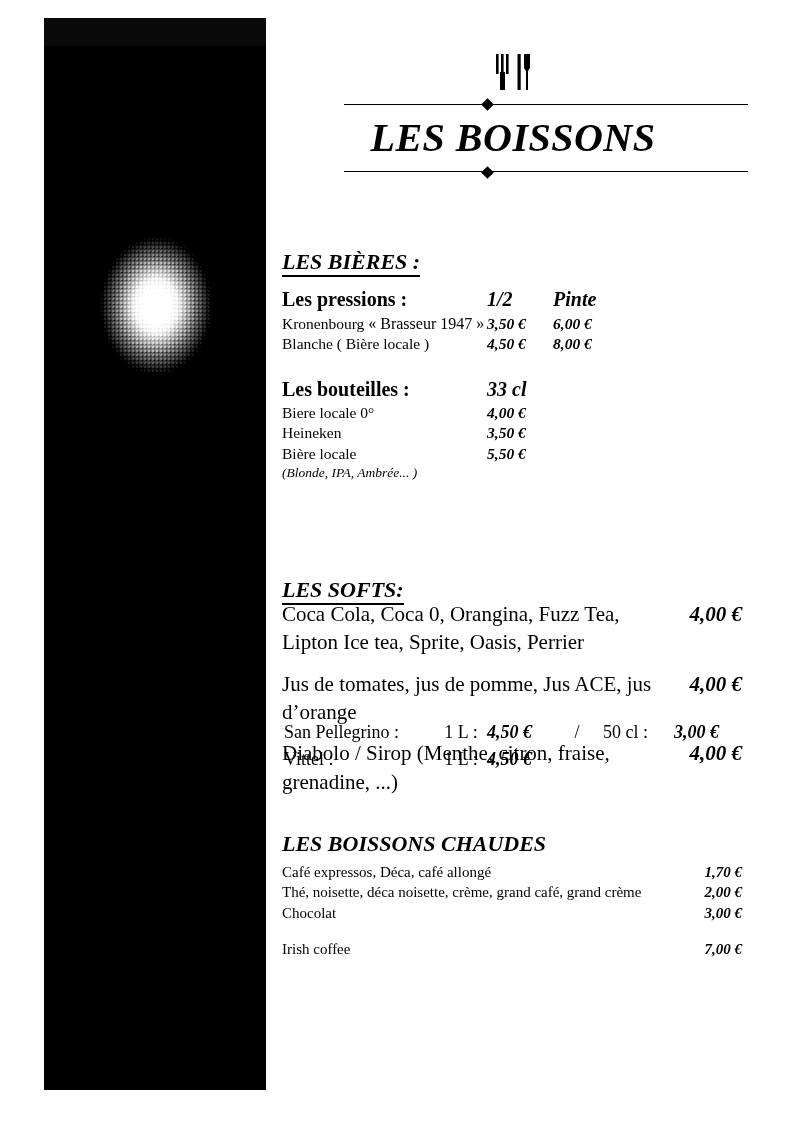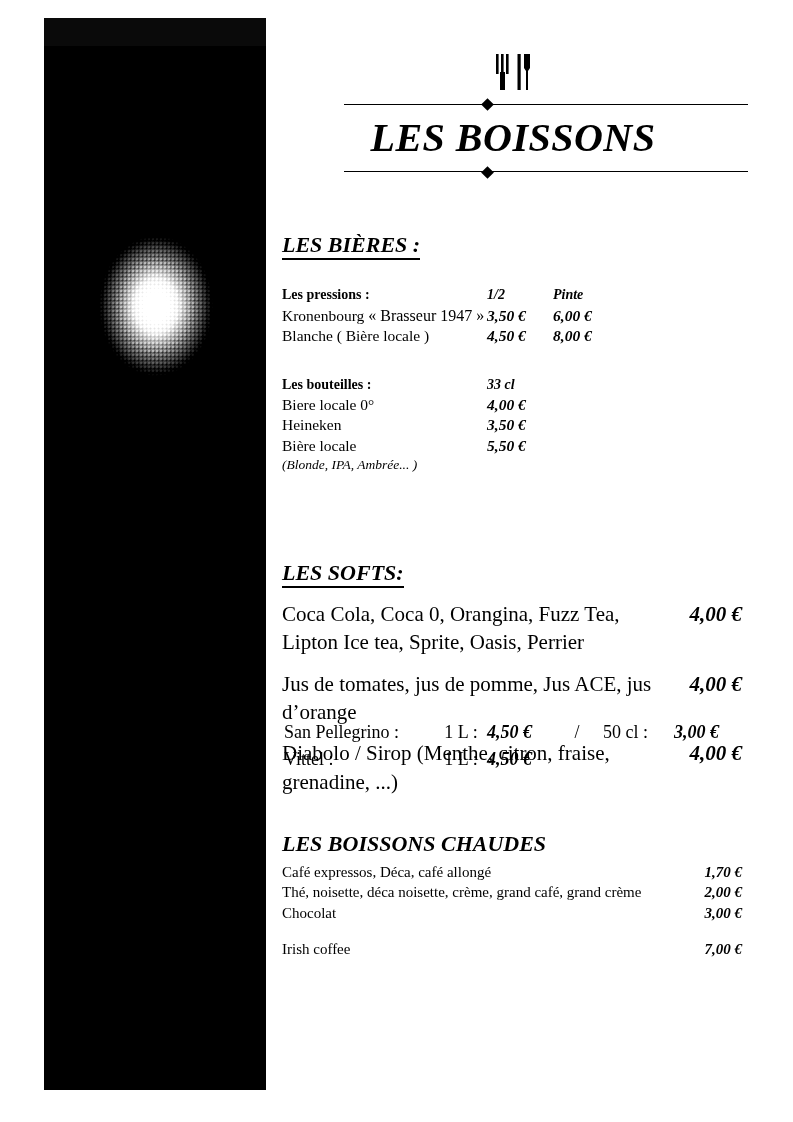--- a/index.html
+++ b/index.html
@@ -121,41 +121,42 @@
     font-weight: bold;
     font-style: italic;
     margin: 0;
     padding: 0;
     display: inline-block;
     line-height: 1.15;
   }
   h2.section.underlined {
     border-bottom: 2px solid #000;
     padding-bottom: 1px;
+    margin-top: 17px;
   }
 
   .sec-bieres { position: absolute; left: 4px; top: 232px; }
   .sec-softs  { position: absolute; left: 4px; top: 560px; }
   .sec-chaudes{ position: absolute; left: 4px; top: 831px; }
 
   
   .beer-block { position: absolute; left: 4px; width: 460px; }
   .beer-pressions { top: 286px; }
   .beer-bouteilles { top: 376px; }
 
   table.menu {
     border-collapse: collapse;
     font-size: 15.5px;
     line-height: 1.33;
   }
   table.menu td { padding: 0; vertical-align: baseline; }
   td.name { width: 205px; }
   td.c1 { width: 66px; }
   td.c2 { width: 70px; margin-left: 48px; }
-  .hdr td { font-weight: bold; font-size: 14px; padding-bottom: 3px; }
+  .hdr td { font-weight: bold; font-size: 20px; padding-bottom: 3px; }
   .hdr td.c1, .hdr td.c2 { font-style: italic; }
   .price { font-weight: bold; font-style: italic; }
   .small { font-size: 16px; }
   .ital { font-style: italic; }
 
   
   .softs { position: absolute; left: 4px; top: 600px; width: 460px; font-size: 21px; line-height: 1.35; }
   .softs .row { position: relative; margin-bottom: 13px; }
   .softs .row .txt { display: inline-block; width: 375px; }
   .softs .row .pr { position: absolute; right: 0; top: 0; font-weight: bold; font-style: italic; }

